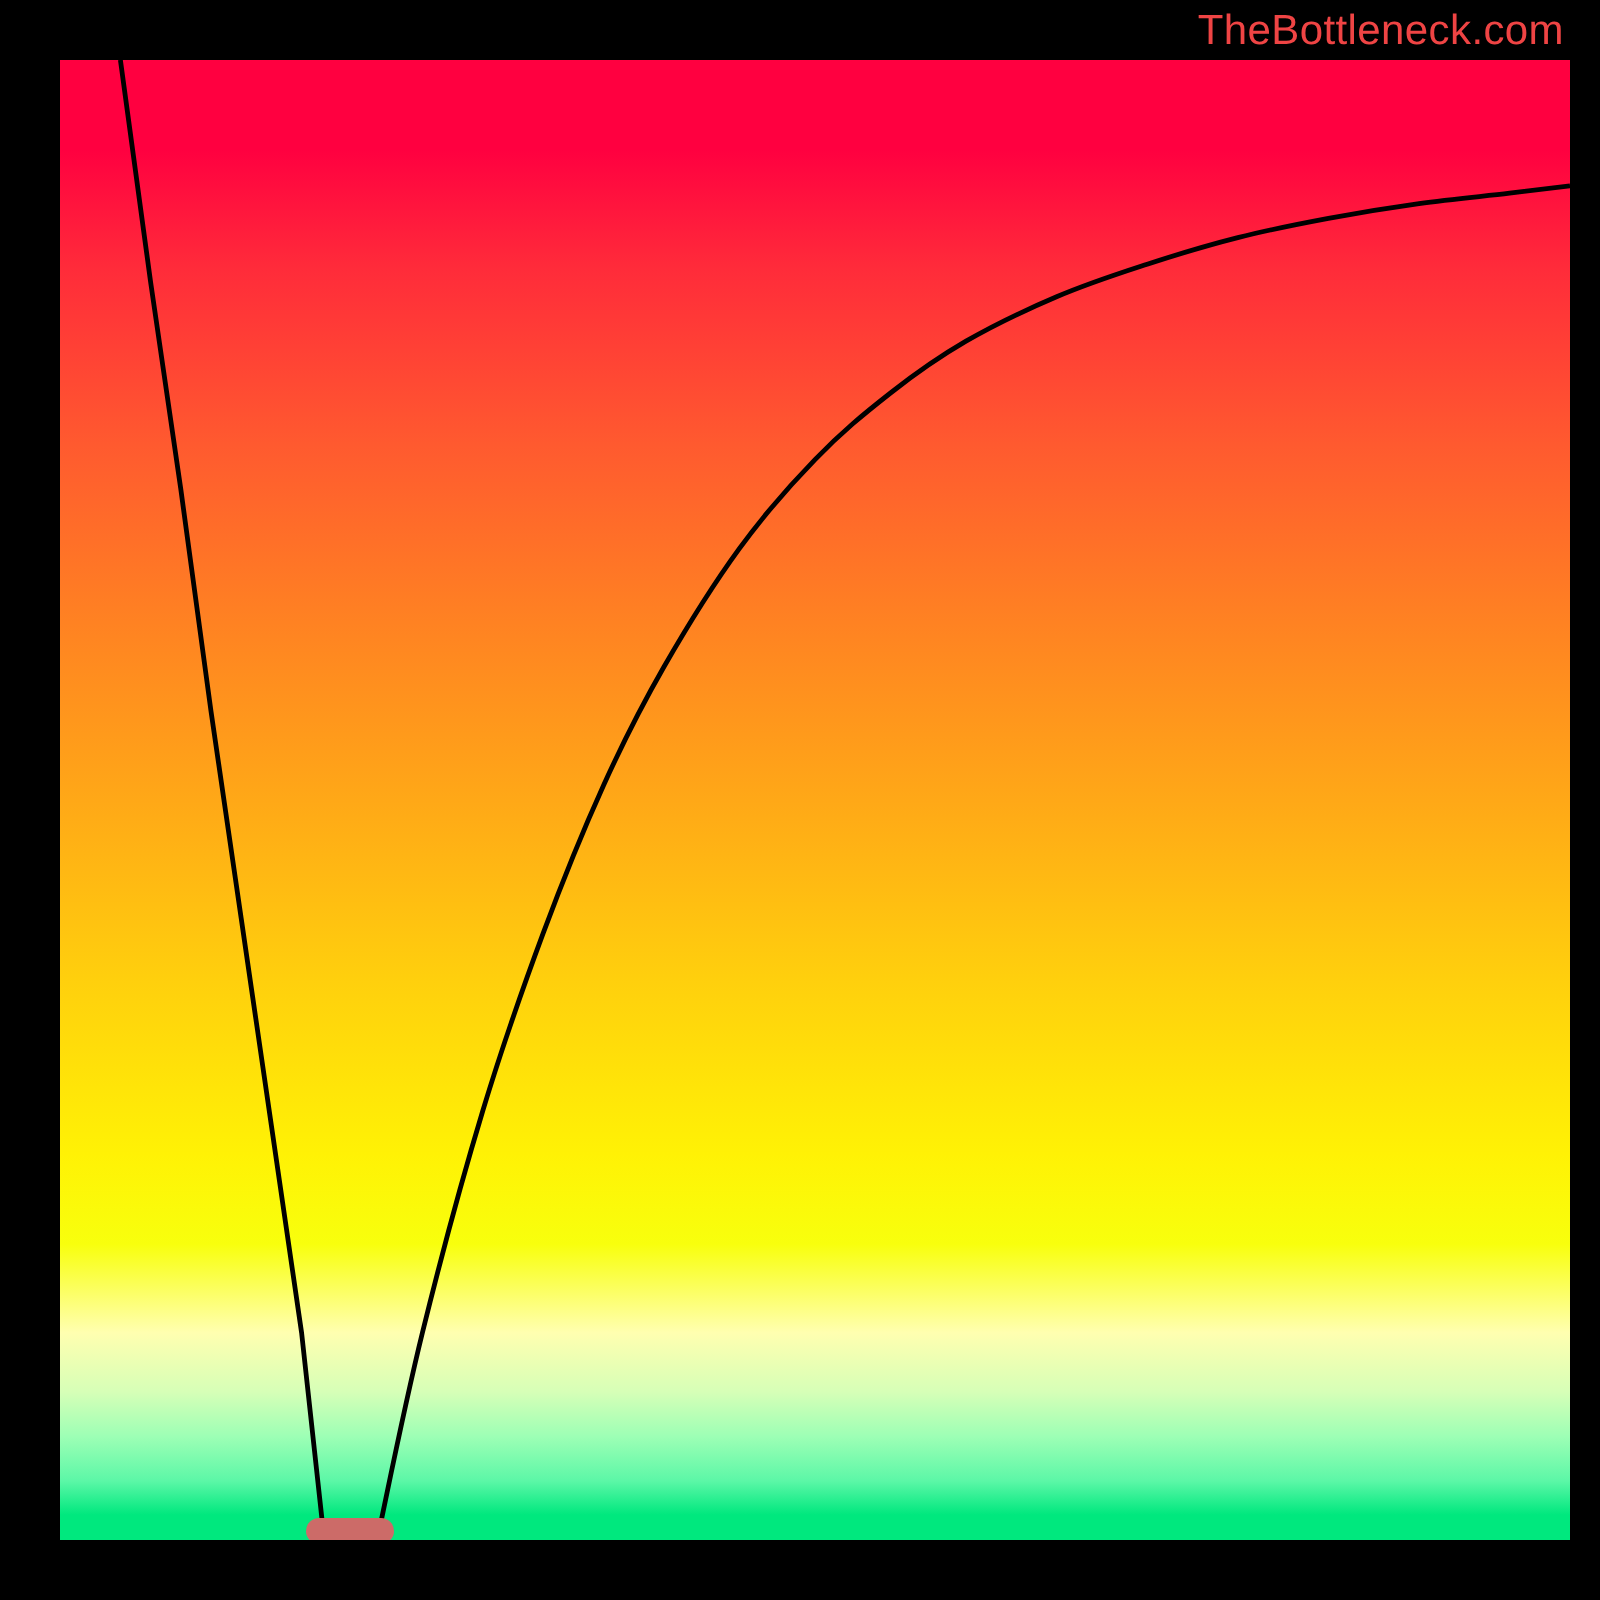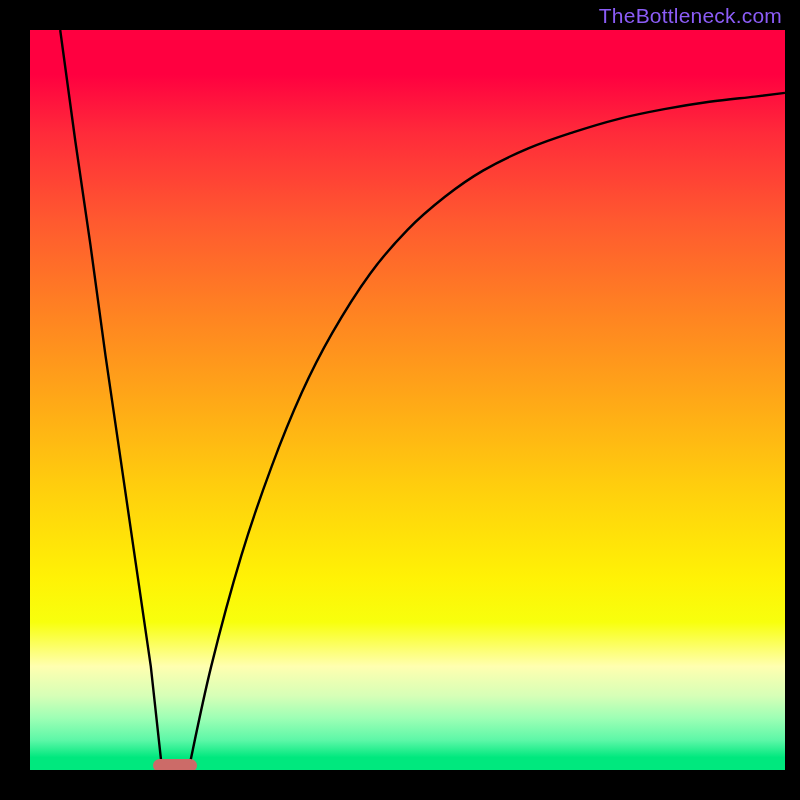--- a/index.html
+++ b/index.html
@@ -55,21 +55,21 @@
   svg.curves {
     position: absolute;
     inset: 0;
     width: 100%;
     height: 100%;
   }
   .watermark {
     position: absolute;
     top: 4px;
     right: 18px;
-    color: #8b5cf6;
+    color: #ef4444;
     font-size: 21px;
     letter-spacing: 0.2px;
     font-weight: 500;
   }
 </style>
 </head>
 <body>
 
 <div class="frame">
 

